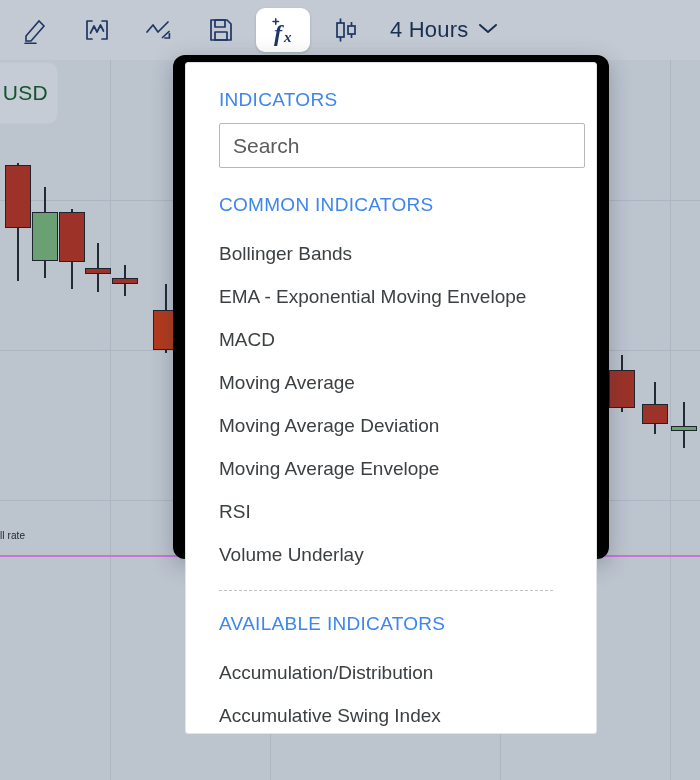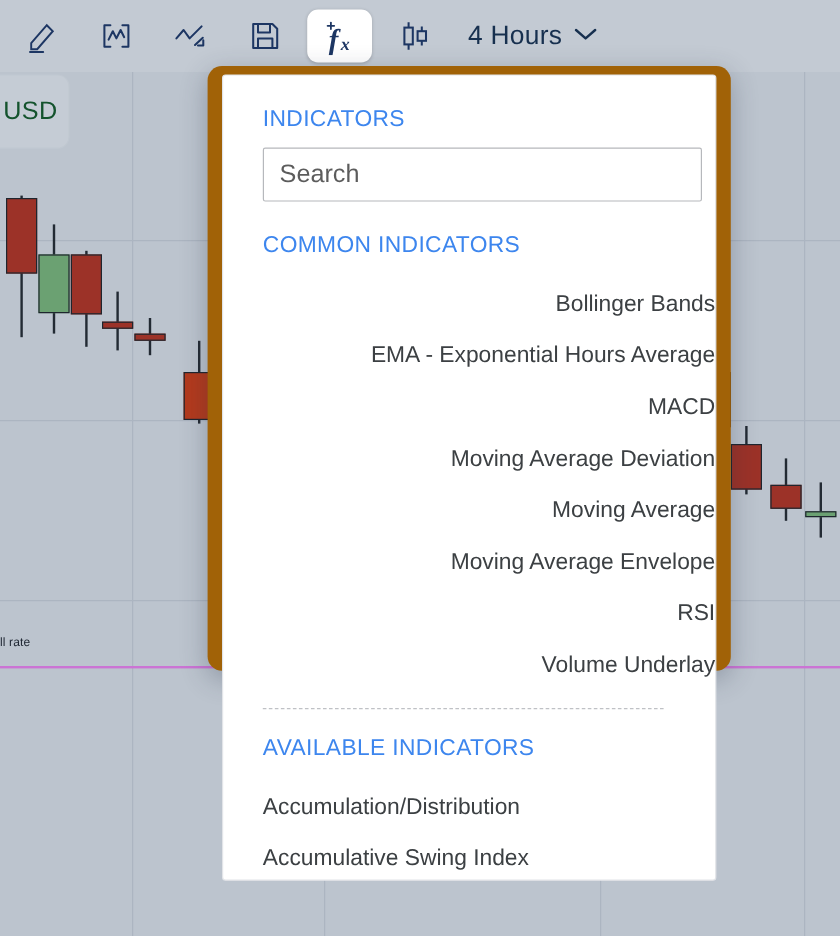--- a/index.html
+++ b/index.html
@@ -108,21 +108,21 @@
     background: #3d86e0;
     border-radius: 2px;
     z-index: 22;
   }
 
   
   #indicator-panel {
     position: absolute;
     left: 173px; top: 55px;
     width: 436px; height: 504px;
-    background: #a16207;
+    background: #000000;
     border-radius: 12px;
     box-shadow: 0 6px 22px rgba(40,50,70,.30);
     z-index: 30;
   }
   #indicator-list-box {
     position: absolute;
     left: 12px; top: 7px;
     width: 412px; height: 672px;
     background: #ffffff;
     border: 1px solid #e2e4e8;
@@ -155,21 +155,21 @@
   #common-title { margin-top: 26px; }
   .ind-item {
     font-size: 19px;
     color: #3c4043;
     padding: 0 0 0 33px;
     height: 43px;
     line-height: 43px;
     white-space: nowrap;
     cursor: pointer;
   }
-  #common-list { margin-top: 16px; text-align: right; }
+  #common-list { margin-top: 16px; }
   .dashed-sep {
     margin: 14px 33px 0 33px;
     width: 334px;
     border-top: 1px dashed #bfc1c5;
     height: 0;
   }
   #available-title { margin-top: 22px; }
   #available-list { margin-top: 16px; }
 </style>
 </head>
@@ -306,24 +306,24 @@
     <div id="indicator-list-box">
 
       <div class="section-title" id="indicators-title">INDICATORS</div>
 
       <input id="search-input" type="text" placeholder="Search" style="">
 
       <div class="section-title" id="common-title">COMMON INDICATORS</div>
 
       <div id="common-list">
           <div class="ind-item">Bollinger Bands</div>
-          <div class="ind-item">EMA - Exponential Hours Average</div>
+          <div class="ind-item">EMA - Exponential Moving Envelope</div>
           <div class="ind-item">MACD</div>
+          <div class="ind-item">Moving Average</div>
           <div class="ind-item">Moving Average Deviation</div>
-          <div class="ind-item">Moving Average</div>
           <div class="ind-item">Moving Average Envelope</div>
           <div class="ind-item">RSI</div>
           <div class="ind-item">Volume Underlay</div>
         </div>
 
       <div class="dashed-sep"></div>
 
       <div class="section-title" id="available-title">AVAILABLE INDICATORS</div>
 
       <div id="available-list">

